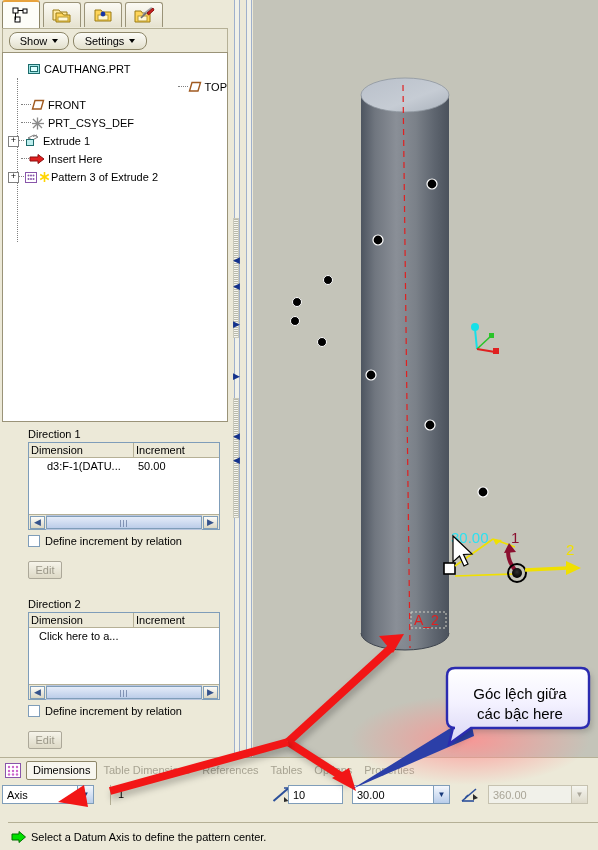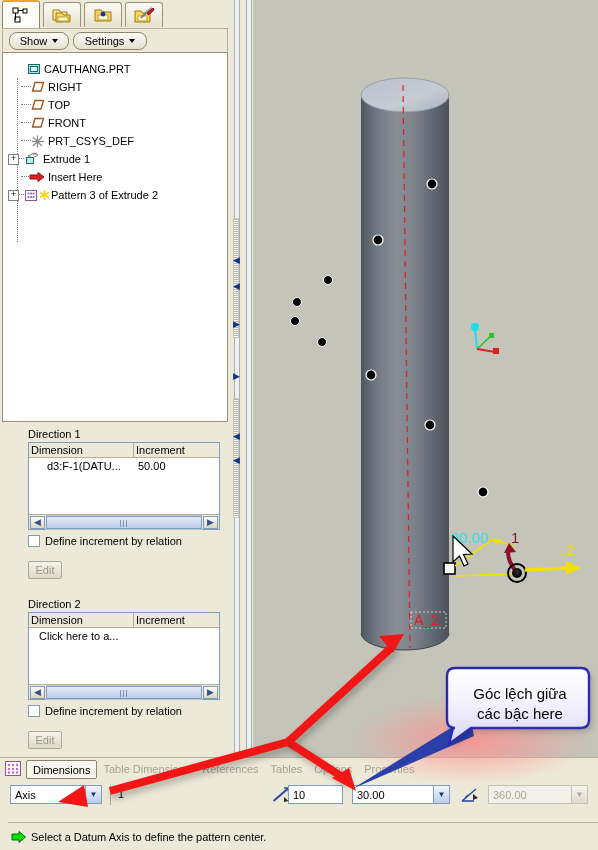--- a/index.html
+++ b/index.html
@@ -87,21 +87,21 @@
     border:1px solid #c9c9bb;box-sizing:border-box;}
   .collapse{position:absolute;left:2px;width:7px;height:9px;color:#14328c;font-size:9px;line-height:9px;text-align:center;font-family:"Liberation Sans",sans-serif;}
 
   
   #viewport{position:absolute;left:253px;top:0;width:345px;height:757px;background:#c4c4b9;overflow:hidden;}
   #vp-svg{position:absolute;left:0;top:0;}
   .vtxt{font-family:"Liberation Sans",sans-serif;}
 
   
   #dash{position:absolute;left:0;top:757px;width:598px;height:65px;background:#ece9d8;border-top:1px solid #b5b096;}
-  #tabrow{position:absolute;left:0;top:2px;height:20px;width:513px;display:flex;align-items:flex-start;}
+  #tabrow{position:absolute;left:0;top:2px;height:20px;width:513px;display:flex;align-items:center;}
   .dtab{font-size:11px;padding:0 6px;height:17px;display:flex;align-items:center;color:#a7a392;}
   .dtab.active{color:#000;border:1px solid #8d8668;border-radius:2px;background:#f7f6ef;}
   #ctlrow{position:absolute;left:0;top:27px;height:22px;width:598px;}
   .combo{position:absolute;height:19px;background:#fff;border:1px solid #7f9db9;box-sizing:border-box;
     display:flex;align-items:center;font-size:11px;}
   .combo .val{flex:1;padding-left:4px;white-space:nowrap;overflow:hidden;}
   .combo .arw{width:16px;height:17px;margin:0 0 0 0;
     background:linear-gradient(to bottom,#f3f7fd,#b9cdea);border-left:1px solid #7f9db9;box-sizing:border-box;
     display:flex;align-items:center;justify-content:center;color:#16387a;font-size:8px;}
   .combo.disabled{background:#f1f1ea;color:#a9a597;border-color:#c6c2b0;}
@@ -178,29 +178,22 @@
       <div class="tnode" style="margin-top:7px;padding-left:24px;">
         <svg class="ic" width="14" height="14" viewBox="0 0 14 14">
           <rect x="1.5" y="2.5" width="11" height="9" fill="#9fe6e6" stroke="#1d6b6b"></rect>
           <rect x="3.5" y="4.5" width="7" height="5" fill="#ddffff" stroke="#1d6b6b"></rect>
         </svg>
         <span class="tlabel">CAUTHANG.PRT</span>
       </div>
 
       <div class="tdash" style="left:14px;top:25px;height:164px;"></div>
 
-      <div class="tnode" style="padding-left:18px;">
-        <span style="width:10px;border-top:1px dotted #808080;height:1px;"></span>
-        <svg class="ic" width="14" height="12" viewBox="0 0 14 12">
-          <path d="M4 1.5 L12.5 1.5 L10 10 L1.5 10 z" fill="none" stroke="#a05a20" stroke-width="1.4"></path>
-        </svg>
-        <span class="tlabel">RIGHT</span>
-      </div>
-
-      <div class="tnode" style="padding-left:18px;">
+
+      <div class="tnode" style="padding-left:18px;justify-content:flex-end;">
         <span style="width:10px;border-top:1px dotted #808080;height:1px;"></span>
         <svg class="ic" width="14" height="12" viewBox="0 0 14 12">
           <path d="M4 1.5 L12.5 1.5 L10 10 L1.5 10 z" fill="none" stroke="#a05a20" stroke-width="1.4"></path>
         </svg>
         <span class="tlabel">TOP</span>
       </div>
 
       <div class="tnode" style="padding-left:18px;">
         <span style="width:10px;border-top:1px dotted #808080;height:1px;"></span>
         <svg class="ic" width="14" height="12" viewBox="0 0 14 12">
@@ -456,21 +449,21 @@
       <div class="dtab">
         <span>Options</span>
       </div>
       <div class="dtab">
         <span>Properties</span>
       </div>
     </div>
 
     <div id="ctlrow">
 
-      <div class="combo" style="left:10px;top:0;width:92px;">
+      <div class="combo" style="left:2px;top:0;width:92px;">
         <span class="val">Axis</span>
         <span class="arw">▼</span>
       </div>
 
       <div class="vsep" style="left:110px;top:0;height:20px;"></div>
 
       <span style="position:absolute;left:118px;top:3px;font-size:11px;">1</span>
 
       <svg class="ic" style="position:absolute;left:272px;top:2px;" width="18" height="16" viewBox="0 0 18 16">
         <line x1="1.5" y1="14" x2="16" y2="1.5" stroke="#2b4f9a" stroke-width="2"></line>

